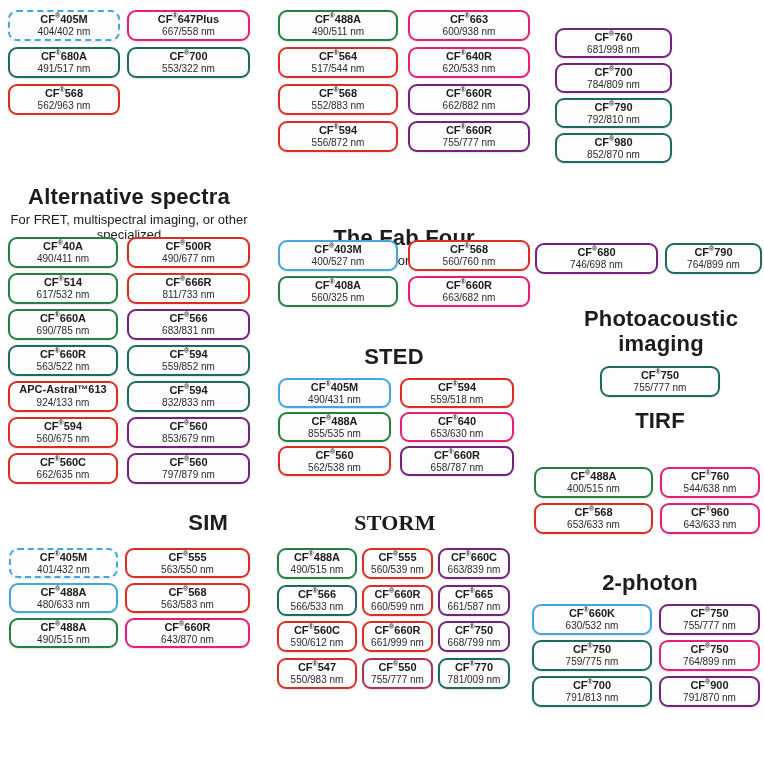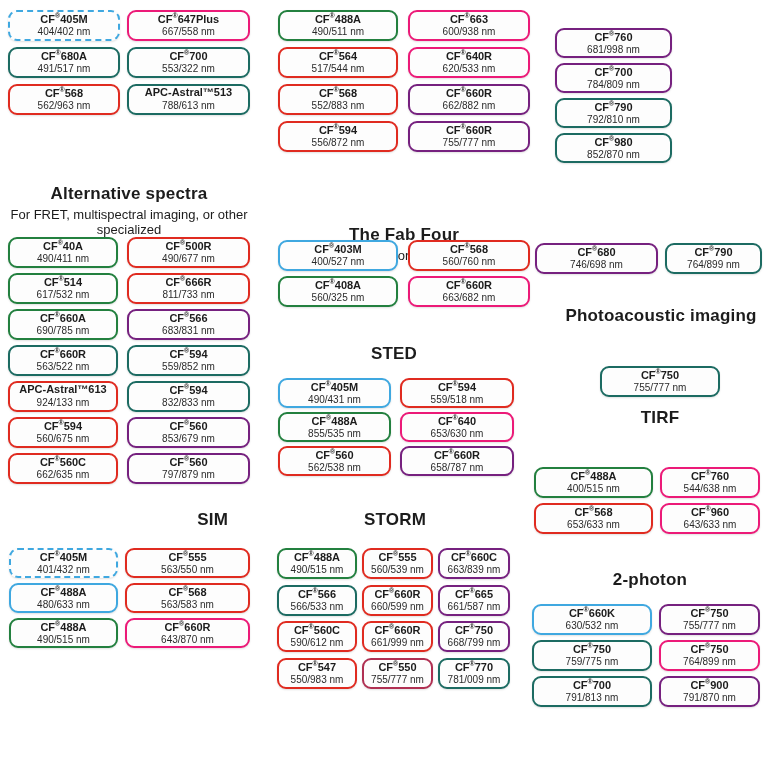--- a/index.html
+++ b/index.html
@@ -12,21 +12,21 @@
   .badge{
     background:#fdfdfd;border:2px solid #888;border-radius:9px;
     display:flex;flex-direction:column;justify-content:center;align-items:center;
     box-shadow:0 1px 2px rgba(0,0,0,0.12);
     line-height:1.25;text-align:center;overflow:hidden;
   }
   .badge-name{font-weight:bold;font-size:11px;white-space:nowrap;}
   .badge-name sup{font-size:7px;}
   .badge-value{font-size:10px;color:#2a2a2a;white-space:nowrap;}
   .hdr{position:absolute;text-align:center;}
-  .hdr-title{font-weight:bold;font-size:17px;letter-spacing:0.2px;line-height:1.15;}
+  .hdr-title{font-weight:bold;font-size:22px;letter-spacing:0.2px;line-height:1.15;}
   .hdr-sub{font-size:13px;margin-top:3px;color:#1c1c1c;}
 
   
   #sec-top1{left:8px;top:10px;grid-template-columns:112px;grid-auto-rows:31px;row-gap:6px;}
   #sec-top2{left:127px;top:10px;grid-template-columns:123px;grid-auto-rows:31px;row-gap:6px;}
   #sec-top3{left:278px;top:10px;grid-template-columns:120px;grid-auto-rows:31px;row-gap:6px;}
   #sec-top4{left:408px;top:10px;grid-template-columns:122px;grid-auto-rows:31px;row-gap:6px;}
   #sec-top5{left:555px;top:28px;grid-template-columns:117px;grid-auto-rows:30px;row-gap:5px;}
 
   
@@ -54,21 +54,21 @@
 
   
   #hdr-twophoton{left:550px;top:570px;width:200px;}
   #sec-twophoton{left:532px;top:604px;grid-template-columns:120px 101px;column-gap:7px;grid-auto-rows:31px;row-gap:5px;}
 
   
   #hdr-sim{left:28px;top:510px;width:200px;text-align:right;}
   #sec-sim{left:9px;top:548px;grid-template-columns:109px 125px;column-gap:7px;grid-auto-rows:30px;row-gap:5px;}
 
   
-  #hdr-storm{left:295px;top:510px;width:200px;}
+  #hdr-storm{left:295px;top:510px;width:200px;font-family:Liberation Serif, serif;}
   #sec-storm{left:277px;top:548px;grid-template-columns:80px 71px 72px;column-gap:5px;grid-auto-rows:31px;row-gap:5.5px;}
 </style>
 </head>
 <body>
 
 <div class="sec" id="sec-top1">
     <div class="badge" style="border-color: rgb(63, 168, 224); border-style: dashed;">
       <div class="badge-name">CF<sup>®</sup>405M</div>
       <div class="badge-value">404/402 nm</div>
     </div>
@@ -83,24 +83,20 @@
   </div>
 <div class="sec" id="sec-top2">
     <div class="badge" style="border-color: rgb(236, 26, 120);">
       <div class="badge-name">CF<sup>®</sup>647Plus</div>
       <div class="badge-value">667/558 nm</div>
     </div>
     <div class="badge" style="border-color: rgb(28, 107, 98);">
       <div class="badge-name">CF<sup>®</sup>700</div>
       <div class="badge-value">553/322 nm</div>
     </div>
-    <div class="badge" style="border-color: rgb(28, 107, 98);">
-      <div class="badge-name">APC-Astral™513</div>
-      <div class="badge-value">788/613 nm</div>
-    </div>
   </div>
 <div class="sec" id="sec-top3">
     <div class="badge" style="border-color: rgb(35, 128, 63);">
       <div class="badge-name">CF<sup>®</sup>488A</div>
       <div class="badge-value">490/511 nm</div>
     </div>
     <div class="badge" style="border-color: rgb(224, 43, 32);">
       <div class="badge-name">CF<sup>®</sup>564</div>
       <div class="badge-value">517/544 nm</div>
     </div>

